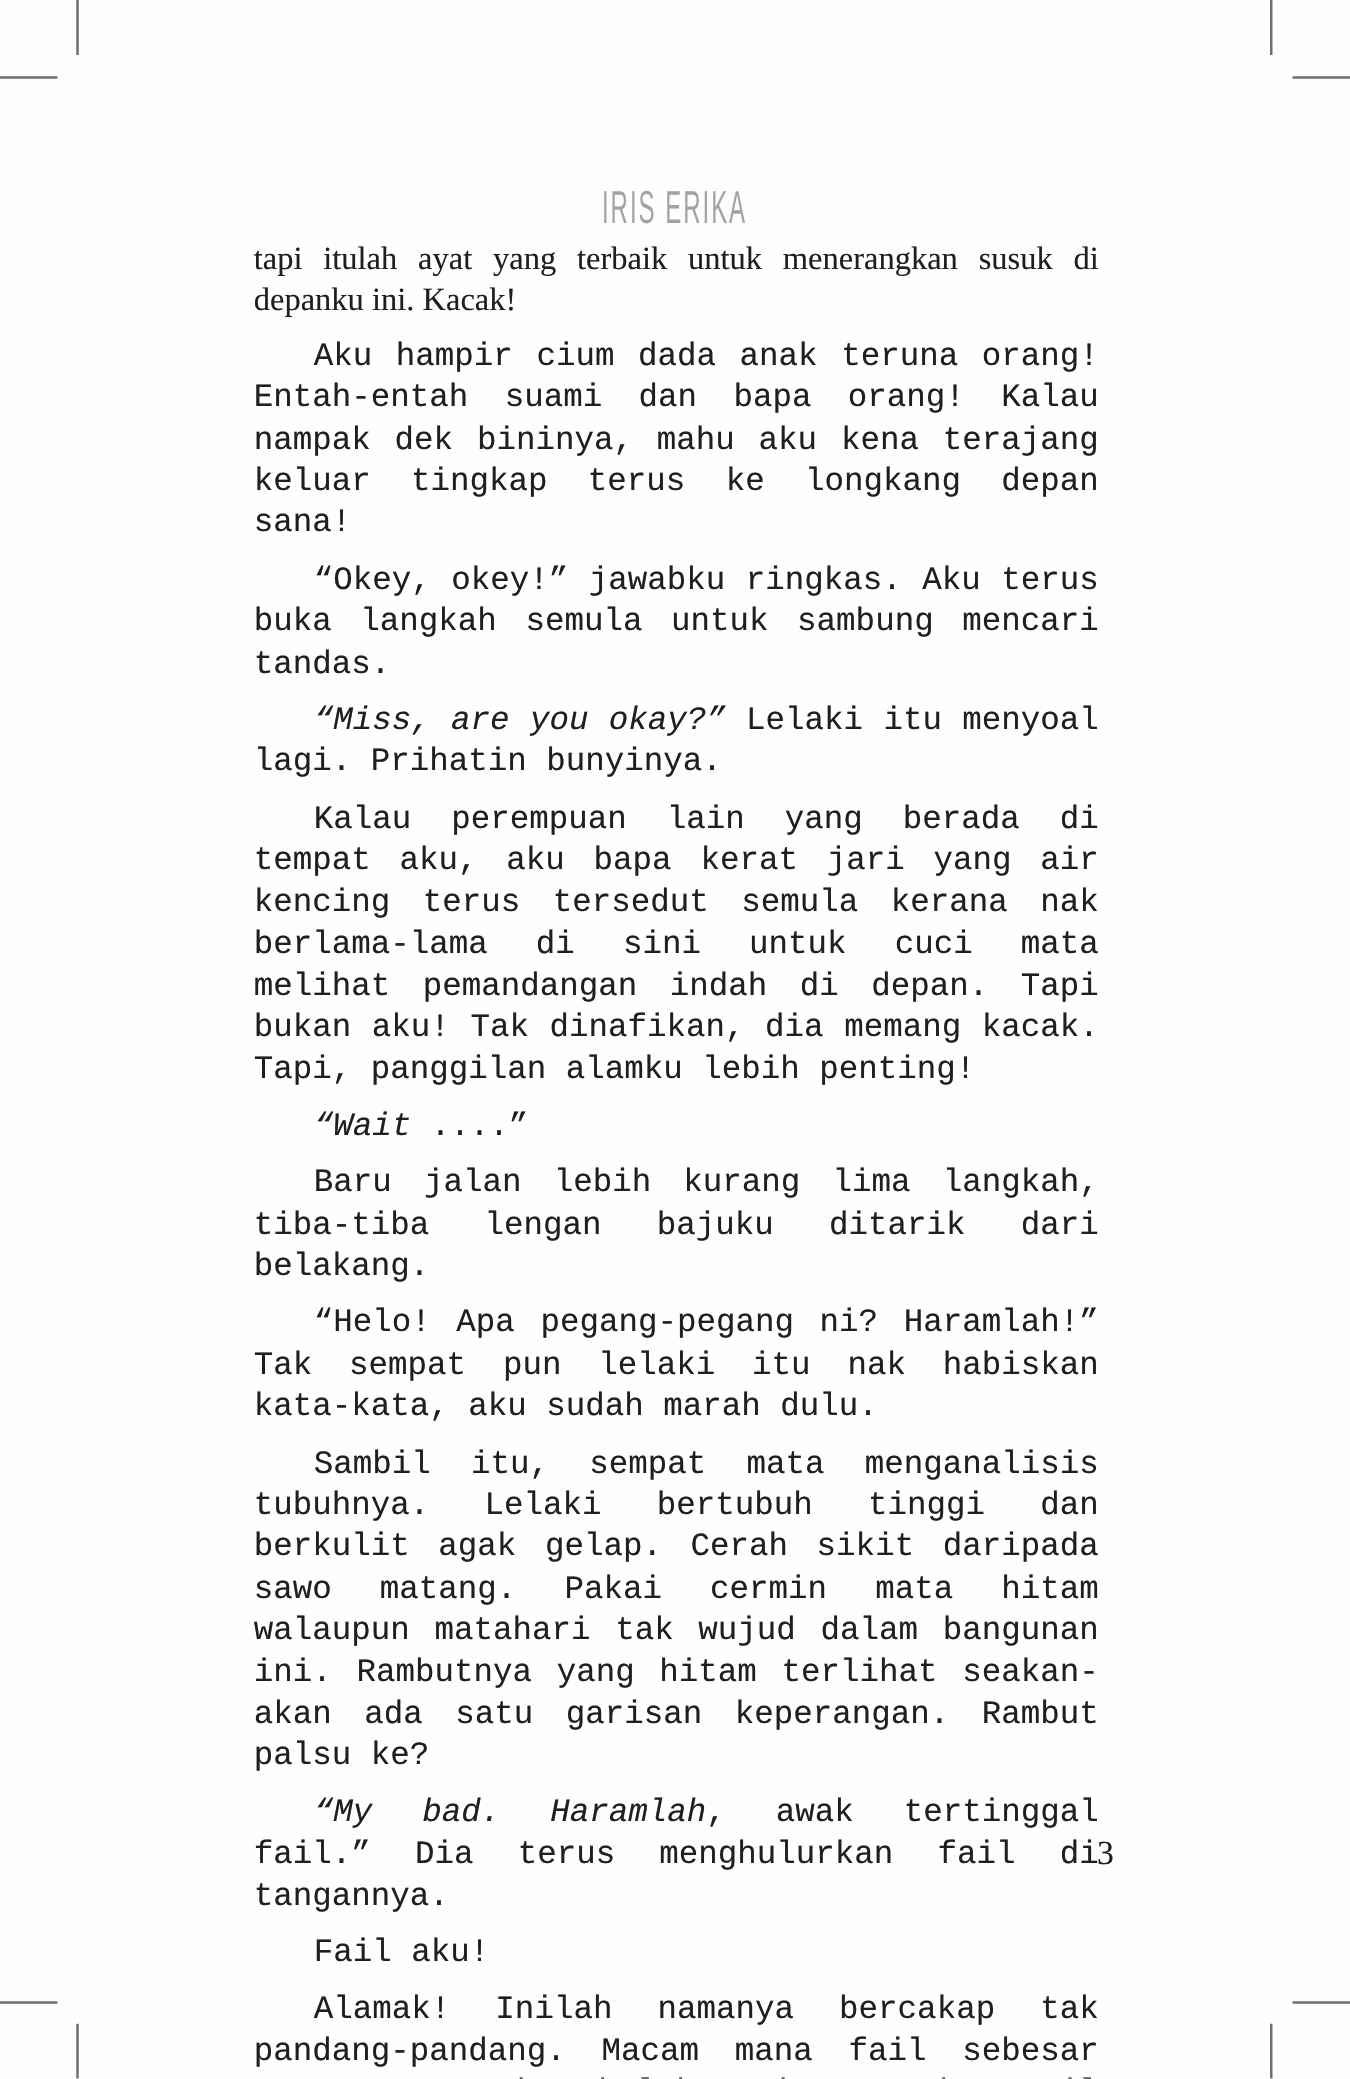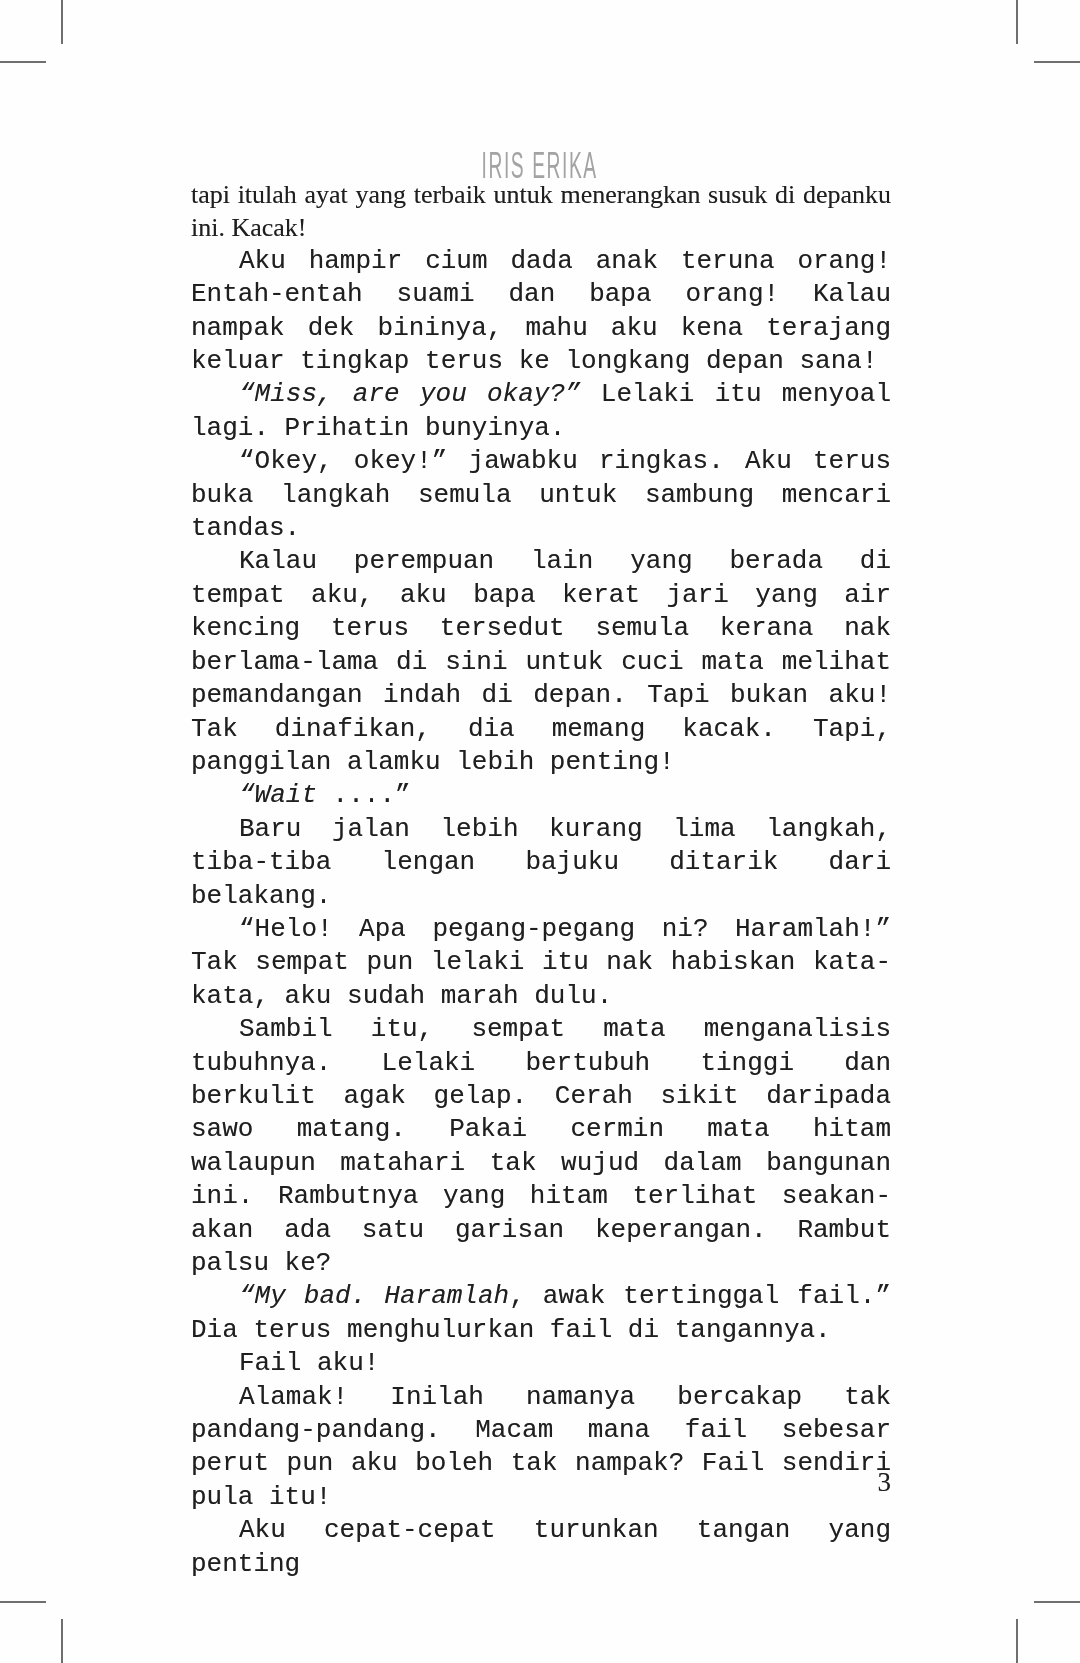--- a/index.html
+++ b/index.html
@@ -59,21 +59,21 @@
     left: 191px;
     top: 178px;
     width: 700px;
     font-size: 26px;
     line-height: 33.4px;
     color: var(--ink, #1f1f1f);
     text-align: justify;
     text-shadow: 0 0 0.5px rgba(30,30,30,0.45);
   }
   .page-body p {
-    margin: 0;
+    margin: 12px;
     padding: 0;
   }
   .page-body p.indent {
     text-indent: 48px;
     font-family: Liberation Mono, monospace;
   }
   
   .page-body p:last-child {
     text-align-last: justify;
   }
@@ -107,22 +107,22 @@
   <div class="crop h br-h"></div>
   <div class="crop v br-v"></div>
 
   <div class="running-head-row">
     <span class="running-head">IRIS ERIKA</span>
   </div>
 
   <div class="page-body">
       <p><span>tapi itulah ayat yang terbaik untuk menerangkan susuk di depanku ini. Kacak!</span></p>
       <p class="indent"><span>Aku hampir cium dada anak teruna orang! Entah-entah suami dan bapa orang! Kalau nampak dek bininya, mahu aku kena terajang keluar tingkap terus ke longkang depan sana!</span></p>
+      <p class="indent"><span>“Okey, okey!” jawabku ringkas. Aku terus buka langkah semula untuk sambung mencari tandas.</span></p>
       <p class="indent"><em>“Miss, are you okay?”</em><span> Lelaki itu menyoal lagi. Prihatin bunyinya.</span></p>
-      <p class="indent"><span>“Okey, okey!” jawabku ringkas. Aku terus buka langkah semula untuk sambung mencari tandas.</span></p>
       <p class="indent"><span>Kalau perempuan lain yang berada di tempat aku, aku bapa kerat jari yang air kencing terus tersedut semula kerana nak berlama-lama di sini untuk cuci mata melihat pemandangan indah di depan. Tapi bukan aku! Tak dinafikan, dia memang kacak. Tapi, panggilan alamku lebih penting!</span></p>
       <p class="indent"><em>“Wait</em><span> ....”</span></p>
       <p class="indent"><span>Baru jalan lebih kurang lima langkah, tiba-tiba lengan bajuku ditarik dari belakang.</span></p>
       <p class="indent"><span>“Helo! Apa pegang-pegang ni? Haramlah!” Tak sempat pun lelaki itu nak habiskan kata-kata, aku sudah marah dulu.</span></p>
       <p class="indent"><span>Sambil itu, sempat mata menganalisis tubuhnya. Lelaki bertubuh tinggi dan berkulit agak gelap. Cerah sikit daripada sawo matang. Pakai cermin mata hitam walaupun matahari tak wujud dalam bangunan ini. Rambutnya yang hitam terlihat seakan-akan ada satu garisan keperangan. Rambut palsu ke?</span></p>
       <p class="indent"><em>“My bad. Haramlah</em><span>, awak tertinggal fail.” Dia terus menghulurkan fail di tangannya.</span></p>
       <p class="indent"><span>Fail aku!</span></p>
       <p class="indent"><span>Alamak! Inilah namanya bercakap tak pandang-pandang. Macam mana fail sebesar perut pun aku boleh tak nampak? Fail sendiri pula itu!</span></p>
       <p class="indent"><span>Aku cepat-cepat turunkan tangan yang penting</span></p>
     </div>

